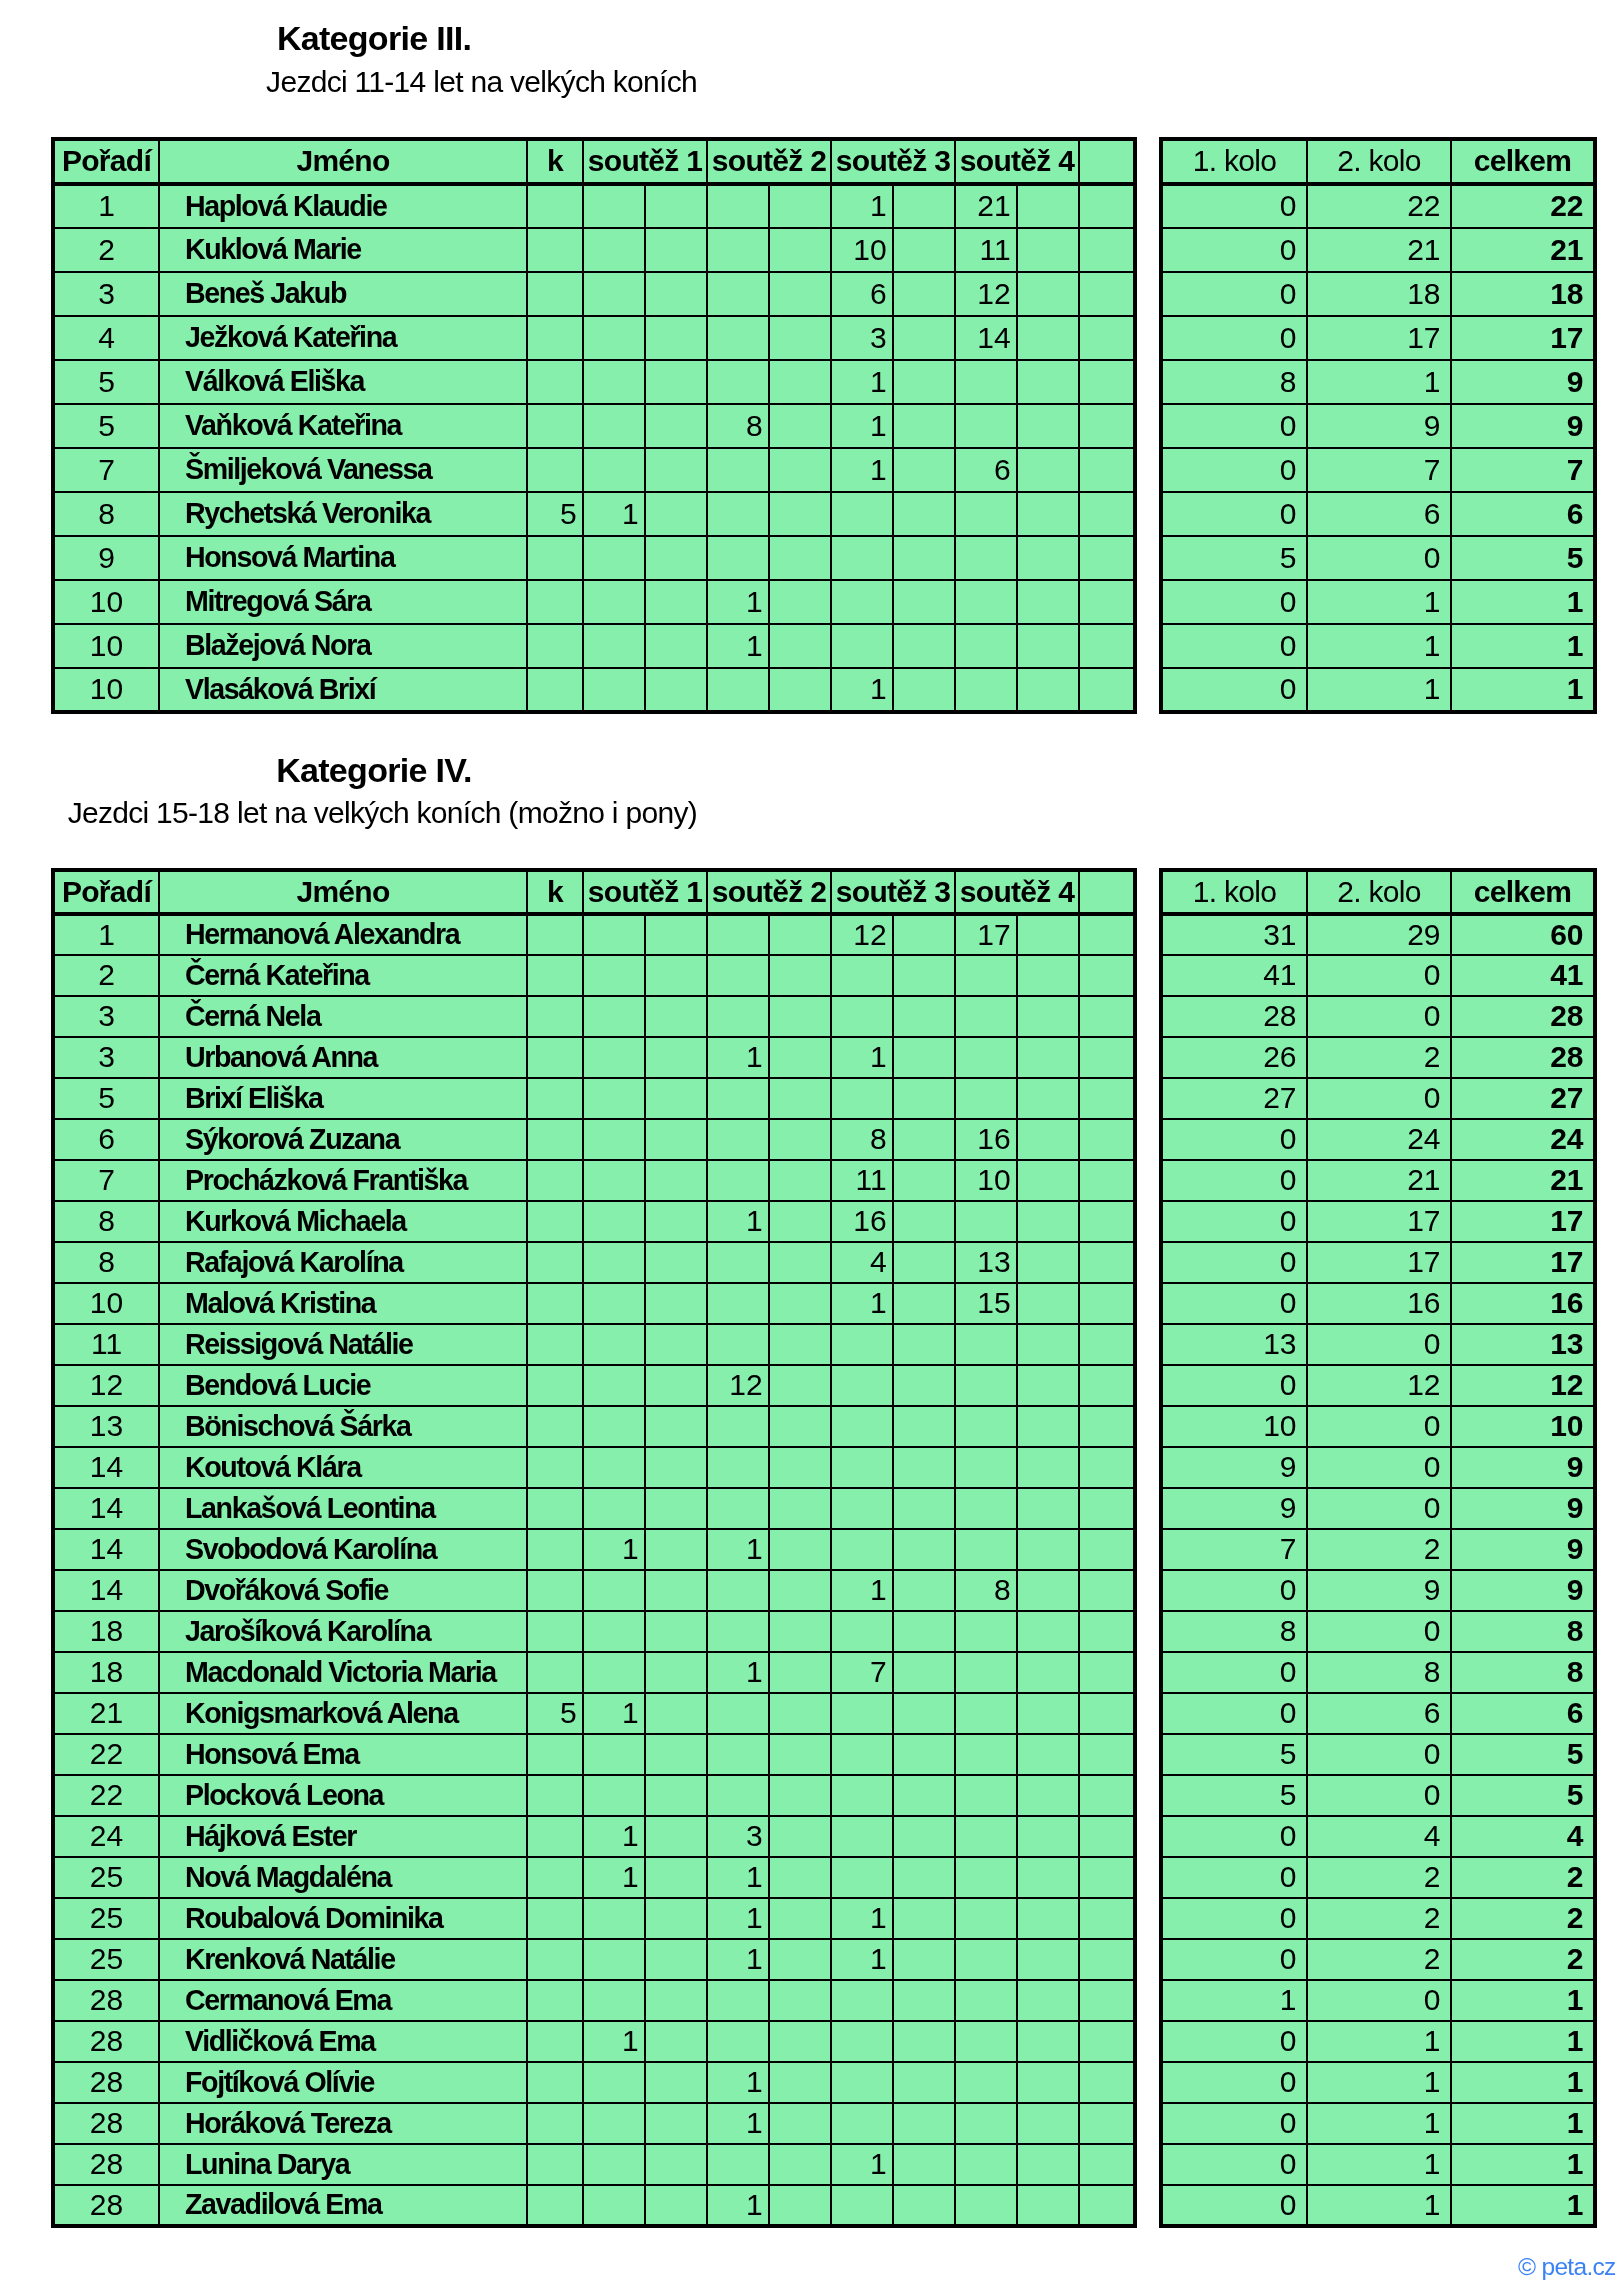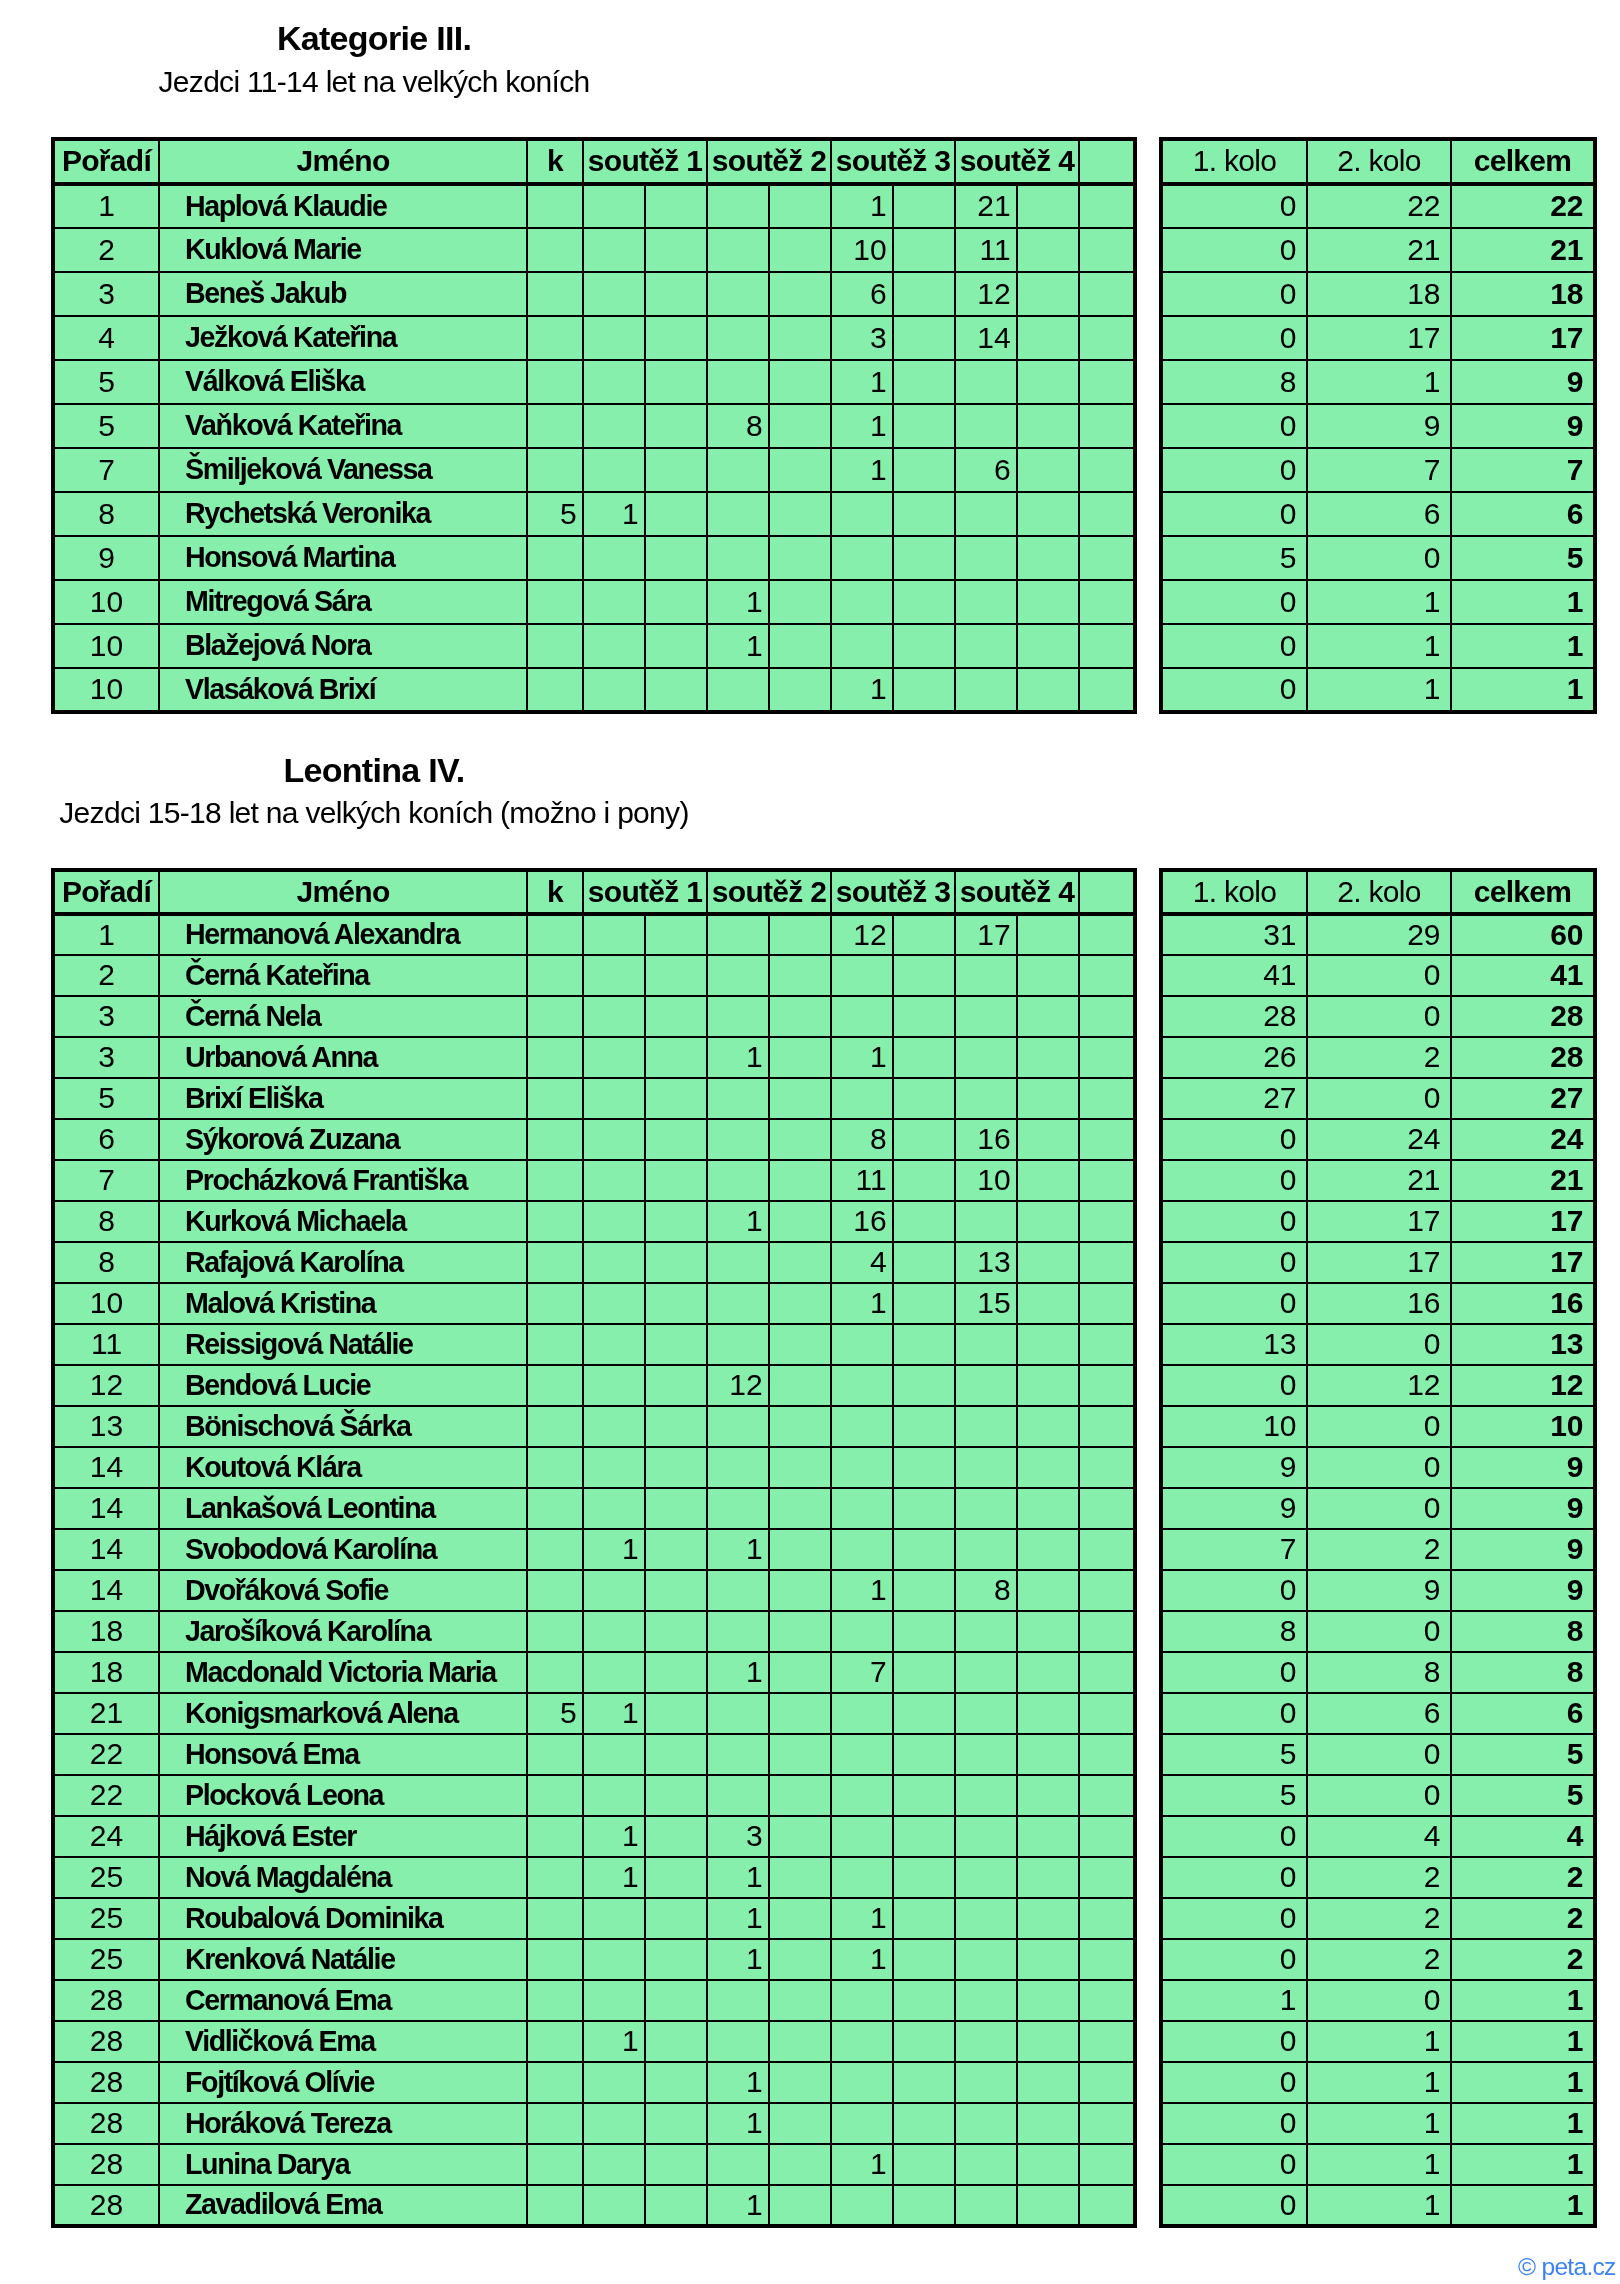--- a/index.html
+++ b/index.html
@@ -7,21 +7,21 @@
   body {
     width: 1621px; height: 2284px;
     position: relative; overflow: hidden;
     font-family: "Liberation Sans", sans-serif;
     color: #000;
   }
   main { padding: 20.4px 0 0 51px; }
 
   .cat-head { width: 646px; text-align: center; }
   .cat-title { font-size: 34px; font-weight: 700; letter-spacing: -0.7px; line-height: 1.1; }
-  .cat-subtitle { font-size: 30px; font-weight: 400; letter-spacing: -0.7px; margin-top: 6.8px; }
+  .cat-subtitle { font-size: 30px; font-weight: 400; letter-spacing: -0.7px; margin-top: 6.8px; text-align: right; }
 
   .tables { display: flex; align-items: flex-start; margin-top: 38px; }
   .section-iv { margin-top: 38px; }
 
   table { border-collapse: collapse; table-layout: fixed; border: 4.1px solid #000; background: #86efac; }
   .results { width: 1081px; }
   .rounds  { width: 434px; margin-left: 22px; }
 
   th, td {
     border: 2px solid #000;
@@ -331,21 +331,21 @@
               <td class="num">1</td>
               <td class="num celkem">1</td>
             </tr>
           </tbody>
       </table>
     </div>
   </section>
 
   <section class="section-iv">
     <div class="cat-head">
-      <div class="cat-title">Leontina IV.</div>
+      <div class="cat-title">Kategorie IV.</div>
       <div class="cat-subtitle">Jezdci 15-18 let na velkých koních (možno i pony)</div>
     </div>
     <div class="tables">
       <table class="results t2">
         <colgroup>
           <col style="width:106px">
             <col style="width:368px">
             <col style="width:56px">
           <col style="width:62px">
             <col style="width:62px">

